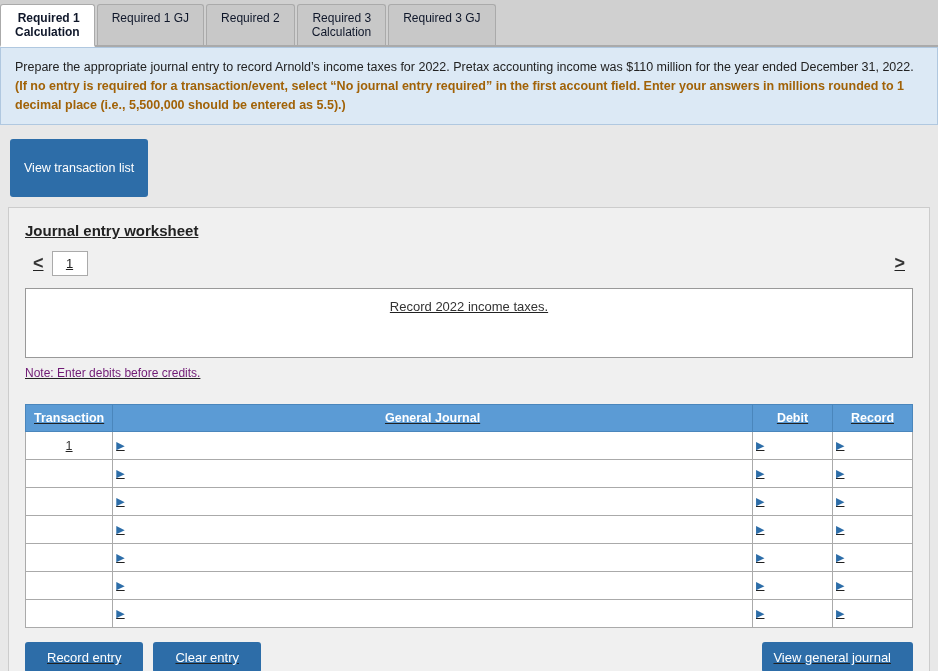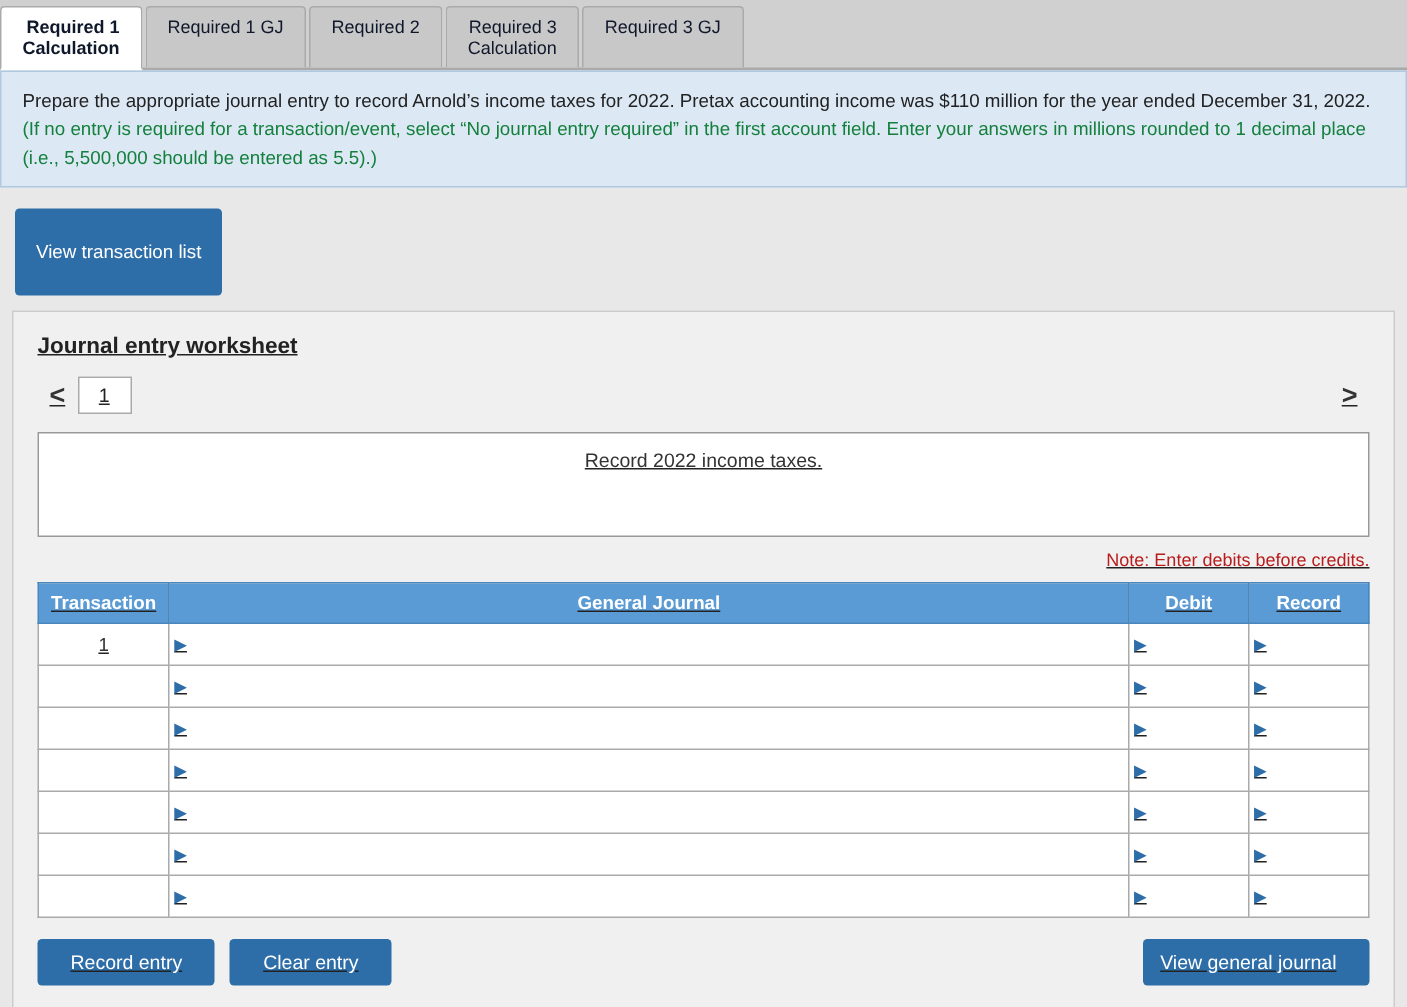--- a/index.html
+++ b/index.html
@@ -41,21 +41,22 @@
     
     .instruction-box {
       background: #dce9f5;
       border: 1px solid #b0c8e0;
       padding: 10px 14px;
       font-size: 12.5px;
       line-height: 1.5;
       color: #222;
     }
     .instruction-box .red-text {
-      color: #15803d;
+      color: #a16207;
+      font-weight: bold;
     }
 
     
     .view-transaction-btn {
       display: inline-block;
       margin: 10px 10px;
       background: #2d6da8;
       color: #fff;
       padding: 22px 14px;
       border: none;
@@ -112,24 +113,23 @@
       padding: 10px 12px;
       font-size: 13px;
       min-height: 70px;
       margin-bottom: 8px;
       color: #333;
       text-align: center;
     }
 
     
     .note-text {
-      color: #b91c1c;
+      color: #701a75;
       font-size: 12px;
-      margin-bottom: 8px;
-      text-align: right;
+      margin-bottom: 24px;
     }
 
     
     .journal-table {
       width: 100%;
       border-collapse: collapse;
       font-size: 12.5px;
     }
     .journal-table thead tr th {
       background: #5b9bd5;

